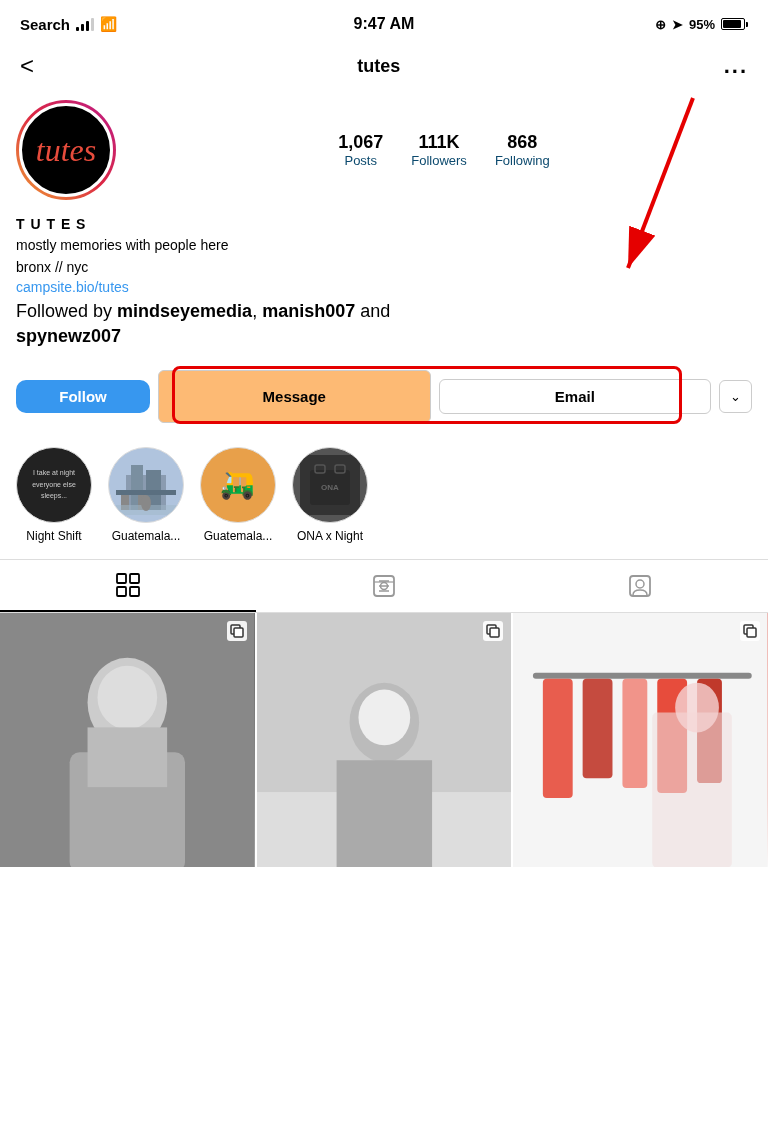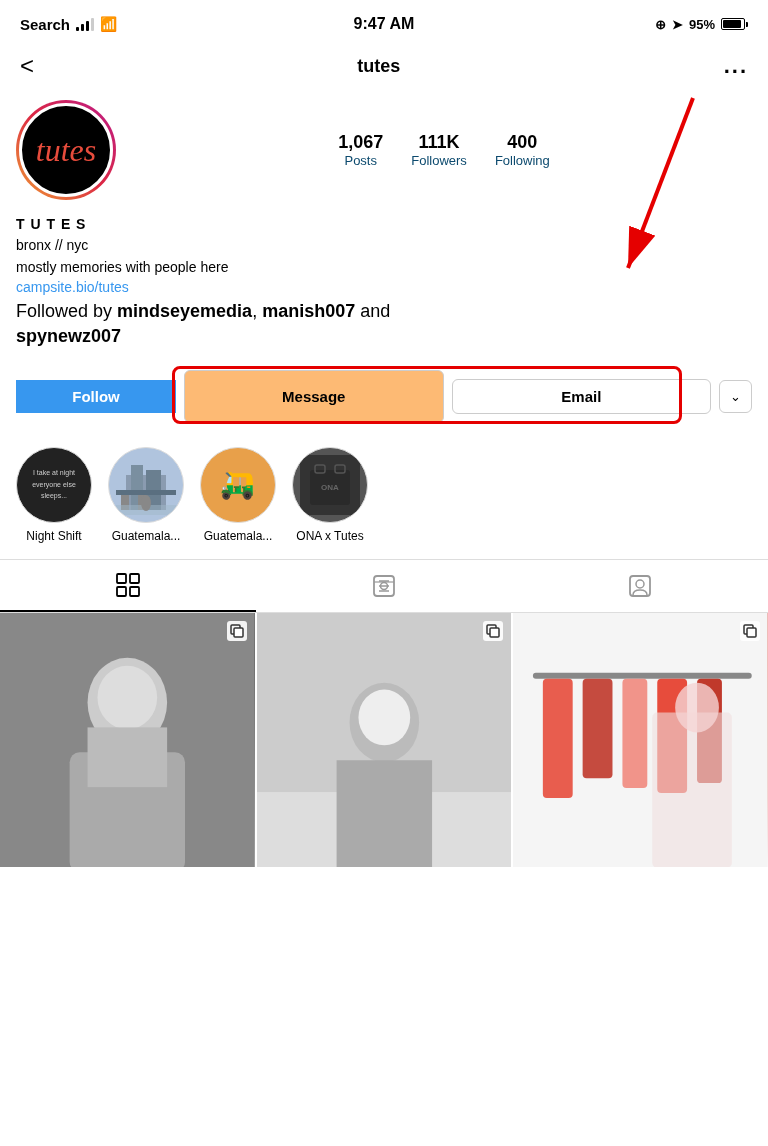--- a/index.html
+++ b/index.html
@@ -198,25 +198,25 @@
       display: flex;
       padding: 8px 16px 16px;
       gap: 8px;
       align-items: center;
       position: relative;
     }
     .btn-follow {
       background: #3797ef;
       color: #fff;
       border: none;
-      border-radius: 0;
+      border-radius: 10px;
       padding: 8px 0;
       font-size: 15px;
       font-weight: 600;
-      width: 160px;
+      width: 134px;
       cursor: pointer;
       flex-shrink: 0;
     }
     .btn-message {
       flex: 1;
       border: 1.5px solid #ccc;
       background: #fdba74;
       border-radius: 6px;
       padding: 17px 0;
       font-size: 15px;
@@ -442,30 +442,30 @@
     <div class="stats-row">
       <div class="stat-item">
         <span class="stat-number">1,067</span>
         <span class="stat-label">Posts</span>
       </div>
       <div class="stat-item">
         <span class="stat-number">111K</span>
         <span class="stat-label">Followers</span>
       </div>
       <div class="stat-item">
-        <span class="stat-number">400</span>
+        <span class="stat-number">868</span>
         <span class="stat-label">Following</span>
       </div>
     </div>
   </div>
 
   <div class="bio-section">
     <div class="bio-name">T U T E S</div>
+    <div class="bio-text">mostly memories with people here</div>
     <div class="bio-text">bronx // nyc</div>
-    <div class="bio-text">mostly memories with people here</div>
     <div class="bio-link">campsite.bio/tutes</div>
     <div class="bio-followed">
       Followed by <strong>mindseyemedia</strong>, <strong>manish007</strong> and<br>
       <strong>spynewz007</strong>
     </div>
   </div>
 
   <div class="action-buttons">
     <button class="btn-follow">Follow</button>
     <button class="btn-message">Message</button>
@@ -516,21 +516,21 @@
     <div class="story-circle leather">
       <div class="story-bag">
         <svg width="50" height="50" viewBox="0 0 50 50">
           <rect x="5" y="10" width="40" height="35" rx="3" fill="#2a2a2a"></rect>
           <rect x="10" y="5" width="10" height="8" rx="2" fill="none" stroke="#555" stroke-width="1.5"></rect>
           <rect x="30" y="5" width="10" height="8" rx="2" fill="none" stroke="#555" stroke-width="1.5"></rect>
           <text x="25" y="30" text-anchor="middle" fill="#666" font-size="8" font-weight="bold">ONA</text>
         </svg>
       </div>
     </div>
-    <span class="story-label">ONA x Tutes</span>
+    <span class="story-label">ONA x Night</span>
   </div>
 </div>
 
 <div class="tab-bar">
   <div class="tab-item active">
     <svg width="26" height="26" viewBox="0 0 26 26">
       <rect x="2" y="2" width="9" height="9" rx="1" fill="none" stroke="#000" stroke-width="1.8"></rect>
       <rect x="15" y="2" width="9" height="9" rx="1" fill="none" stroke="#000" stroke-width="1.8"></rect>
       <rect x="2" y="15" width="9" height="9" rx="1" fill="none" stroke="#000" stroke-width="1.8"></rect>
       <rect x="15" y="15" width="9" height="9" rx="1" fill="none" stroke="#000" stroke-width="1.8"></rect>

